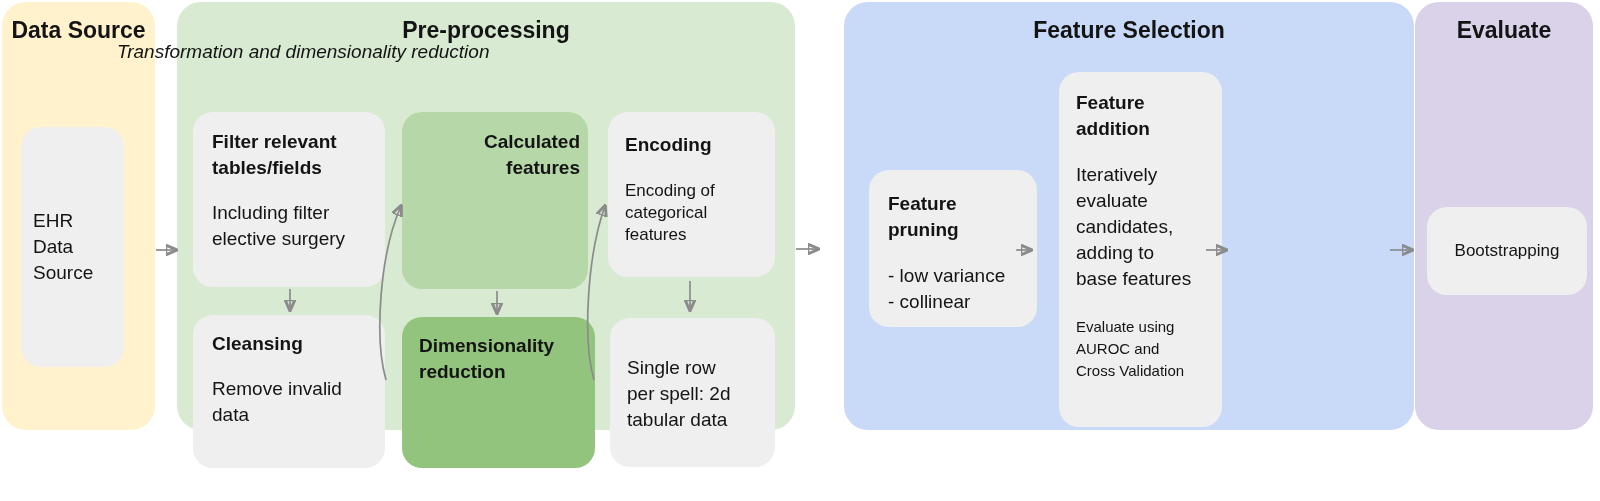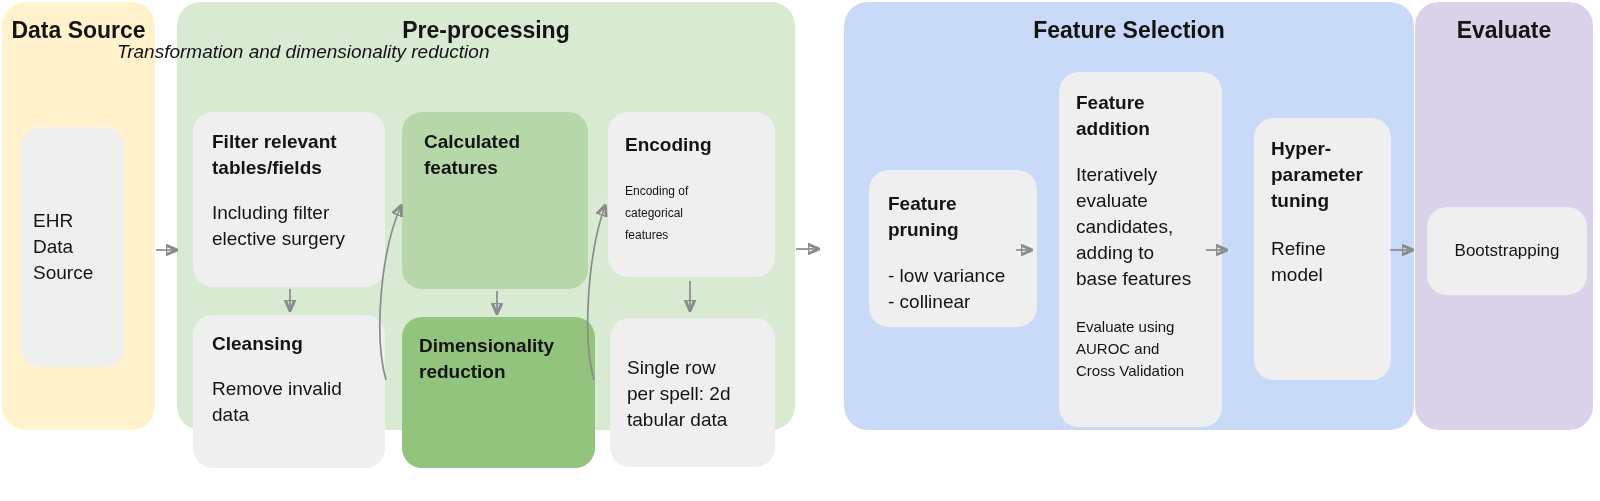--- a/index.html
+++ b/index.html
@@ -60,24 +60,24 @@
   .box.centered {
     align-items: center;
     justify-content: center;
     text-align: center;
   }
 
   
   .box-ehr          { left: 19px;  top: 125px; width: 103px; height: 240px; padding-left: 12px; justify-content: center; }
   .box-filter       { left: 16px;  top: 110px; width: 192px; height: 175px; padding: 17px 8px 0 19px; }
   .box-cleansing    { left: 16px;  top: 313px; width: 192px; height: 153px; padding: 16px 8px 0 19px; }
-  .box-calculated   { left: 225px; top: 110px; width: 186px; height: 177px; padding: 17px 8px 0 22px; }
+  .box-calculated   { left: 225px; top: 110px; width: 186px; height: 177px; padding: 17px 8px 0 22px; text-align: right; }
   .box-dimension    { left: 225px; top: 315px; width: 193px; height: 151px; padding: 16px 8px 0 17px; }
   .box-encoding     { left: 431px; top: 110px; width: 167px; height: 165px; padding: 20px 6px 0 17px; }
-  .box-encoding .b  { font-size: 12px; line-height: 22px; }
+  .box-encoding .b  { font-size: 17px; line-height: 22px; }
   .box-join         { left: 433px; top: 316px; width: 165px; height: 149px; padding: 15px 6px 0 17px; }
   .box-pruning      { left: 25px;  top: 168px; width: 168px; height: 157px; padding: 21px 6px 0 19px; }
   .box-addition     { left: 215px; top: 70px;  width: 163px; height: 355px; padding: 18px 6px 0 17px; }
   .box-hyper        { left: 410px; top: 116px; width: 137px; height: 262px; padding: 18px 6px 0 17px; }
   .box-bootstrap    { left: 12px;  top: 205px; width: 160px; height: 88px;  font-size: 17px; }
   .gap-19 { margin-top: 19px; }
   .gap-20 { margin-top: 20px; }
   .gap-22 { margin-top: 22px; }
   .gap-24 { margin-top: 24px; }
 
@@ -164,27 +164,20 @@
       <div class="b gap-20">Iteratively
 evaluate
 candidates,
 adding to
 base features</div>
       <div class="n gap-24">Evaluate using
 AUROC and
 Cross Validation</div>
     </div>
 
-    <div class="box box-hyper">
-      <div class="t">Hyper-
-parameter
-tuning</div>
-      <div class="b gap-22">Refine
-model</div>
-    </div>
   </div>
 
   <div class="panel panel-purple">
     <div class="panel-title">Evaluate</div>
     <div class="box centered box-bootstrap">
       <div class="b">Bootstrapping</div>
     </div>
   </div>
 
   <svg class="arrow-layer" viewBox="0 0 1600 501" xmlns="http://www.w3.org/2000/svg">

